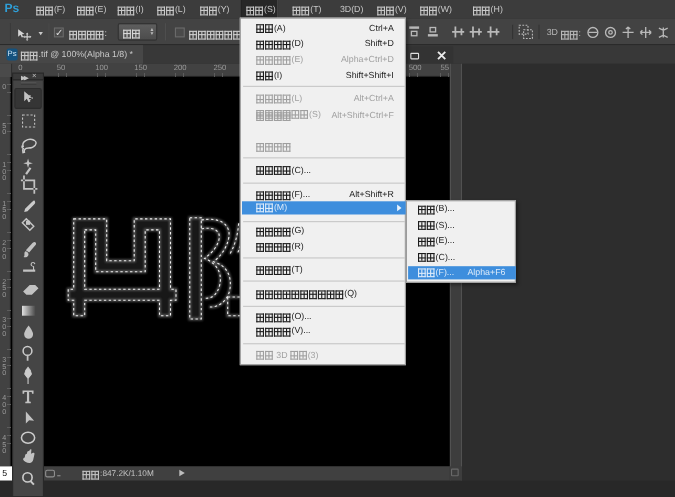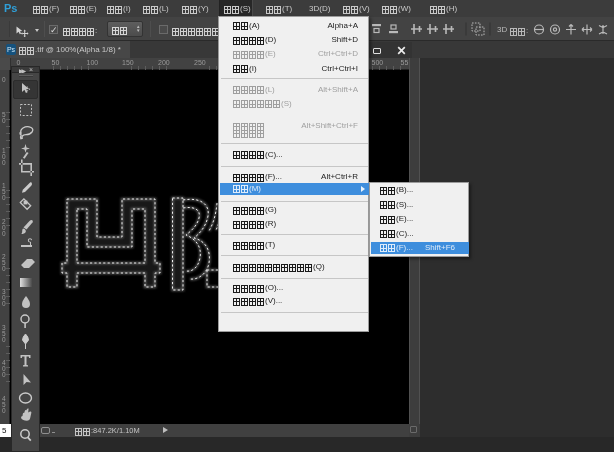--- a/index.html
+++ b/index.html
@@ -273,57 +273,57 @@
         <linearGradient id="grd" x1="0" y1="0" x2="1" y2="0">
           <stop offset="0" stop-color="#e0e0e0"></stop>
           <stop offset="1" stop-color="#4a4a4a"></stop>
         </linearGradient>
       </defs>
  </svg>
 </div>
 <div class="abs" id="menu">
  <div class="mrow" style="top:1.7px">
       <span class="lab"><i class="z"></i><i class="z"></i>(A)</span>
-      <span class="sc">Alpha+A</span>
+      <span class="sc">Ctrl+A</span>
     </div>
  <div class="mrow" style="top:16px">
       <span class="lab"><i class="z"></i><i class="z"></i><i class="z"></i><i class="z"></i>(D)</span>
       <span class="sc">Shift+D</span>
     </div>
  <div class="mrow dis" style="top:30.4px">
       <span class="lab"><i class="z"></i><i class="z"></i><i class="z"></i><i class="z"></i>(E)</span>
-      <span class="sc">Ctrl+Ctrl+D</span>
+      <span class="sc">Alpha+Ctrl+D</span>
     </div>
  <div class="mrow" style="top:44.7px">
       <span class="lab"><i class="z"></i><i class="z"></i>(I)</span>
-      <span class="sc">Ctrl+Ctrl+I</span>
+      <span class="sc">Shift+Shift+I</span>
     </div>
  <div class="sep" style="top:60.5px"></div>
  <div class="mrow dis" style="top:65.6px">
       <span class="lab"><i class="z"></i><i class="z"></i><i class="z"></i><i class="z"></i>(L)</span>
-      <span class="sc">Alt+Shift+A</span>
+      <span class="sc">Alt+Ctrl+A</span>
     </div>
  <div class="mrow dis" style="top:79.9px">
       <span class="lab"><i class="z"></i><i class="z"></i><i class="z"></i><i class="z"></i><i class="z"></i><i class="z"></i>(S)</span>
     </div>
- <div class="mrow dis" style="top:102px">
+ <div class="mrow dis" style="top:81px">
       <span class="lab"><i class="z"></i><i class="z"></i><i class="z"></i><i class="z"></i></span>
       <span class="sc">Alt+Shift+Ctrl+F</span>
     </div>
  <div class="mrow dis" style="top:109px">
       <span class="lab"><i class="z"></i><i class="z"></i><i class="z"></i><i class="z"></i></span>
     </div>
  <div class="sep" style="top:125.8px"></div>
  <div class="mrow" style="top:130.5px">
       <span class="lab"><i class="z"></i><i class="z"></i><i class="z"></i><i class="z"></i>(C)...</span>
     </div>
  <div class="sep" style="top:149.2px"></div>
  <div class="mrow" style="top:153.4px">
       <span class="lab"><i class="z"></i><i class="z"></i><i class="z"></i><i class="z"></i>(F)...</span>
-      <span class="sc">Alt+Ctrl+R</span>
+      <span class="sc">Alt+Shift+R</span>
     </div>
  <div class="mrow hil" style="top:165.5px;height:12.5px;line-height:12.5px">
       <span class="lab"><i class="z"></i><i class="z"></i>(M)</span>
    <span class="abs" style="right:4px;top:3px;width:0;height:0;border-top:3px solid transparent;border-bottom:3px solid transparent;border-left:4px solid #eaf4fd"></span>
     </div>
  <div class="sep" style="top:184px"></div>
  <div class="mrow" style="top:186.2px">
       <span class="lab"><i class="z"></i><i class="z"></i><i class="z"></i><i class="z"></i>(G)</span>
     </div>
  <div class="mrow" style="top:200.1px">
@@ -338,31 +338,34 @@
       <span class="lab"><i class="z"></i><i class="z"></i><i class="z"></i><i class="z"></i><i class="z"></i><i class="z"></i><i class="z"></i><i class="z"></i><i class="z"></i><i class="z"></i>(Q)</span>
     </div>
  <div class="sep" style="top:260.8px"></div>
  <div class="mrow" style="top:264.3px">
       <span class="lab"><i class="z"></i><i class="z"></i><i class="z"></i><i class="z"></i>(O)...</span>
     </div>
  <div class="mrow" style="top:277.3px">
       <span class="lab"><i class="z"></i><i class="z"></i><i class="z"></i><i class="z"></i>(V)...</span>
     </div>
  <div class="sep" style="top:294.7px"></div>
+ <div class="mrow dis" style="top:298.9px">
+      <span class="lab"><i class="z"></i><i class="z"></i> 3D <i class="z"></i><i class="z"></i>(3)</span>
+    </div>
 </div>
 <div class="abs" id="submenu">
  <div class="srow" style="top:0px">
       <span class="lab"><i class="z"></i><i class="z"></i>(B)...</span>
     </div>
  <div class="srow" style="top:14.5px">
       <span class="lab"><i class="z"></i><i class="z"></i>(S)...</span>
     </div>
  <div class="srow" style="top:29px">
       <span class="lab"><i class="z"></i><i class="z"></i>(E)...</span>
     </div>
  <div class="srow" style="top:43.5px">
       <span class="lab"><i class="z"></i><i class="z"></i>(C)...</span>
     </div>
  <div class="srow hil" style="top:58.5px;height:12.5px;line-height:12.5px">
       <span class="lab"><i class="z"></i><i class="z"></i>(F)...</span>
-  <span class="abs" style="left:54px;top:0;height:100%;line-height:12.5px">Shift+F6</span>
+  <span class="abs" style="left:54px;top:0;height:100%;line-height:12.5px">Alpha+F6</span>
     </div>
 </div>
 
 </body></html>

